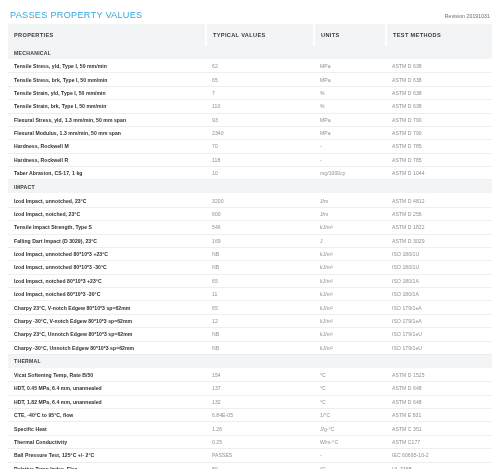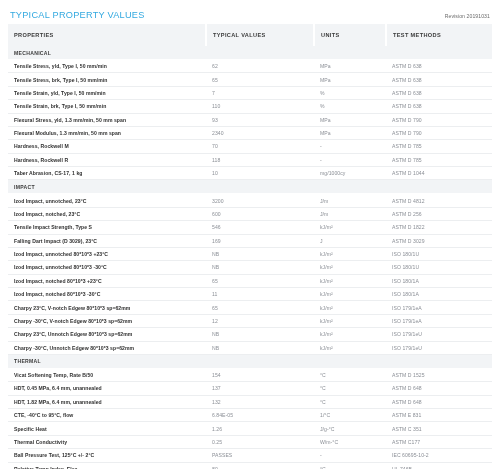--- a/index.html
+++ b/index.html
@@ -107,21 +107,21 @@
     font-weight: 400;
     letter-spacing: 0.05px;
   }
 </style>
 </head>
 <body>
 
 <div class="page">
 
   <div class="doc-header">
-    <div class="doc-title">TYPICAL PROPERTY VALUES</div>
+    <div class="doc-title">PASSES PROPERTY VALUES</div>
     <div class="doc-revision">Revision 20191031</div>
   </div>
 
   <table class="prop-table">
     <colgroup>
       <col class="c-prop">
         <col class="c-val">
         <col class="c-unit">
         <col class="c-test">
     </colgroup>

